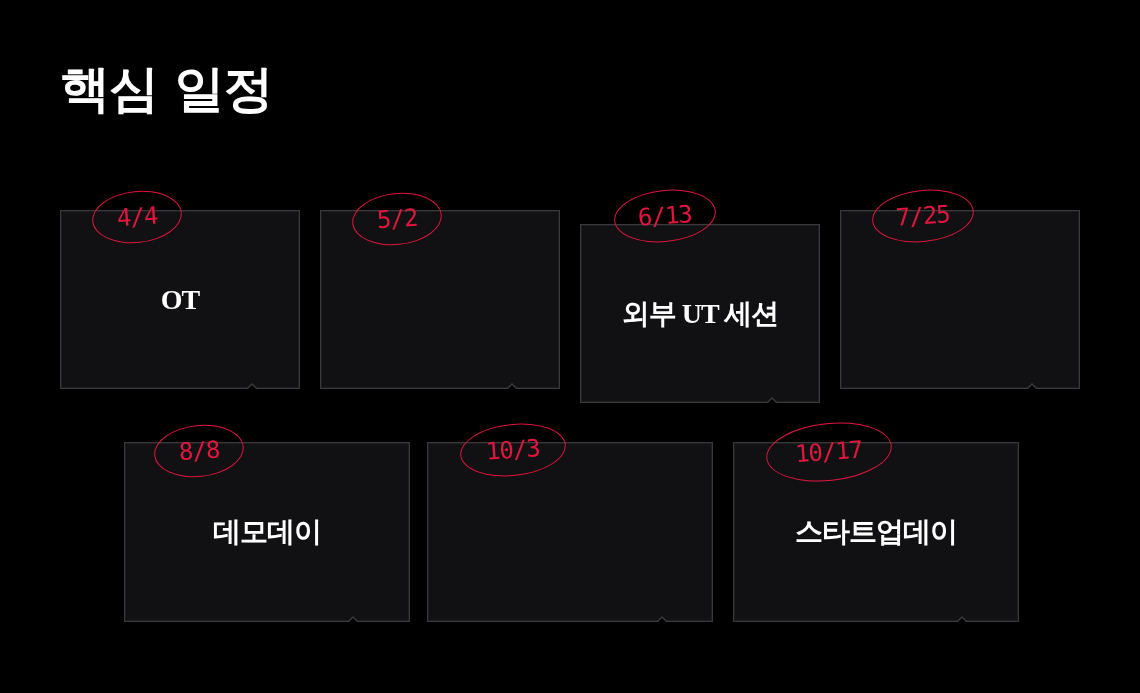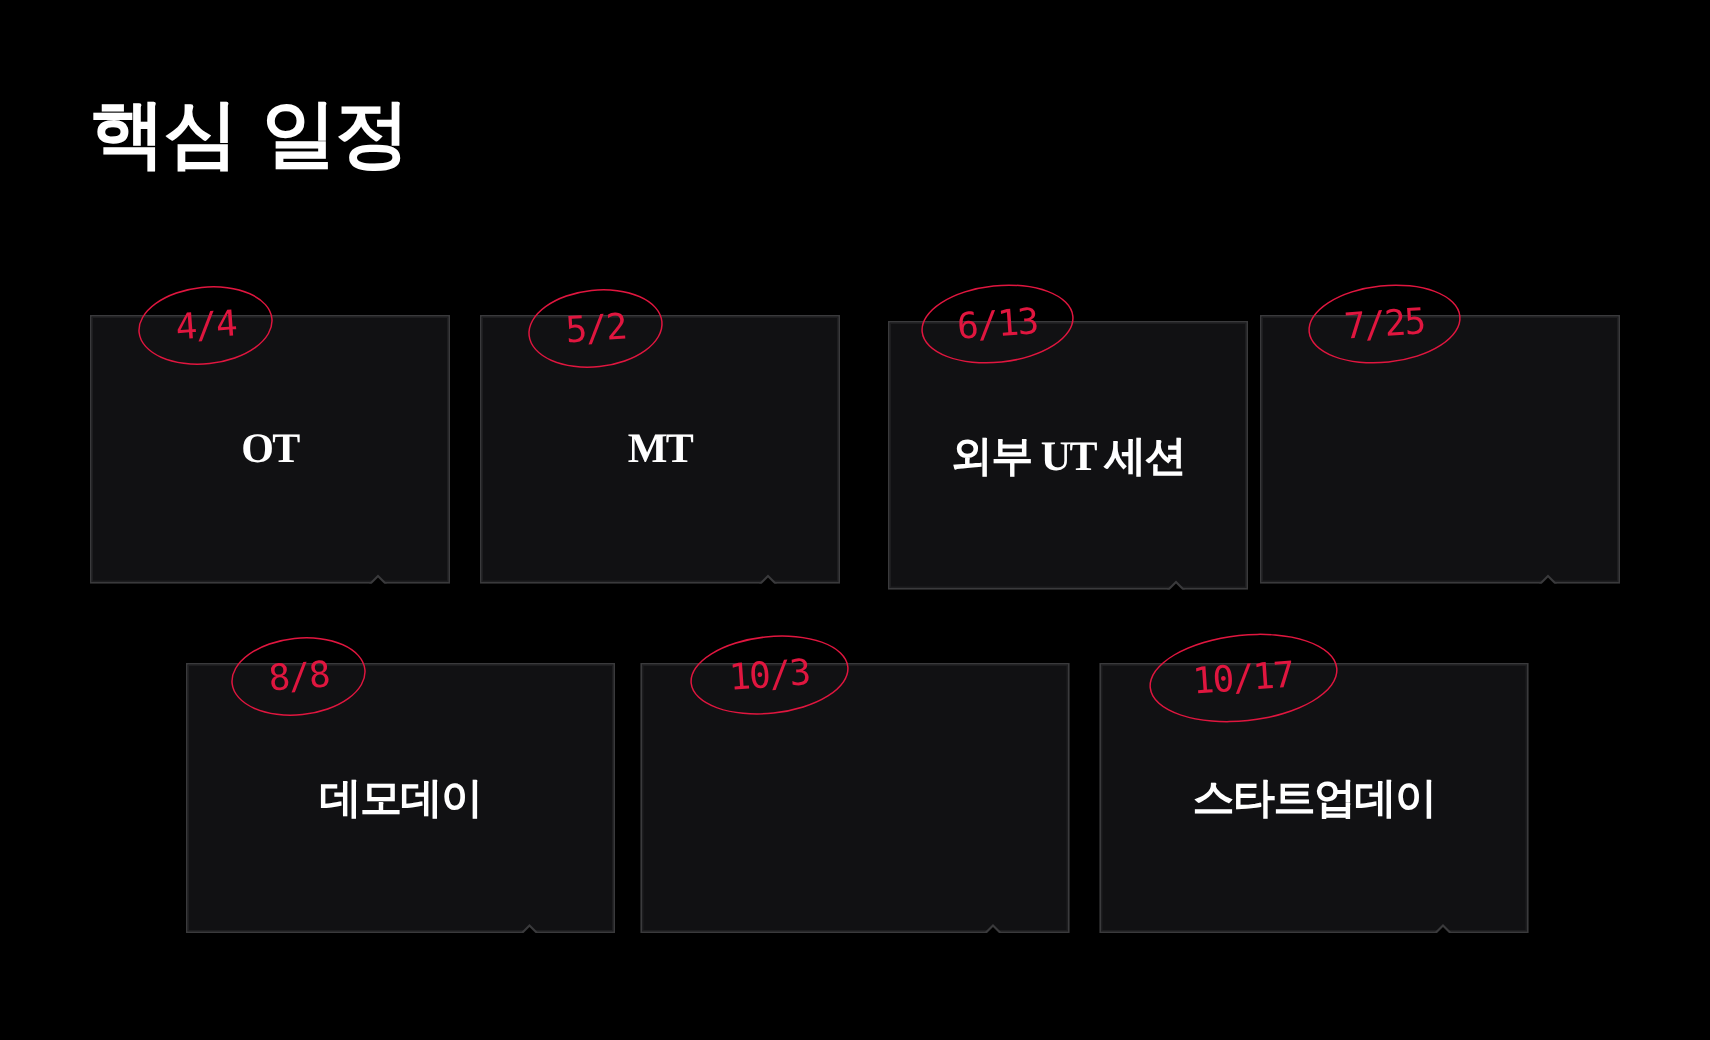--- a/index.html
+++ b/index.html
@@ -55,27 +55,26 @@
 <div class="card" style="left:60px; top:210px; width:238px; height:177px;">
   <div class="notch" style="left:185px;"></div>
   <div class="label">OT</div>
 </div>
 <div class="badge" style="left:92px; top:191px;">
   <span>4/4</span>
 </div>
 
 <div class="card" style="left:320px; top:210px; width:238px; height:177px;">
   <div class="notch" style="left:185px;"></div>
-  <div class="label">MT</div>
 </div>
 <div class="badge" style="left:352px; top:193px;">
   <span>5/2</span>
 </div>
 
-<div class="card" style="left:580px; top:214px; width:238px; height:177px;margin-left:12px;">
+<div class="card" style="left:580px; top:224px; width:238px; height:177px;">
   <div class="notch" style="left:185px;"></div>
   <div class="label">외부 UT 세션</div>
 </div>
 <div class="badge wide" style="left:614px; top:190px;">
   <span>6/13</span>
 </div>
 
 <div class="card" style="left:840px; top:210px; width:238px; height:177px;">
   <div class="notch" style="left:185px;"></div>
 </div>

